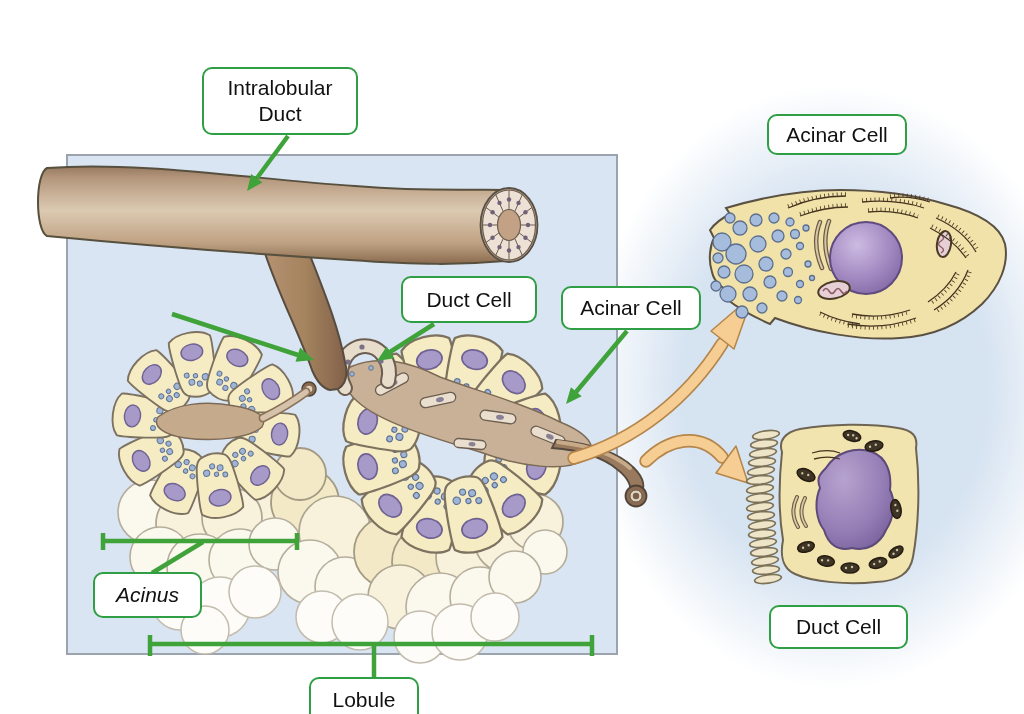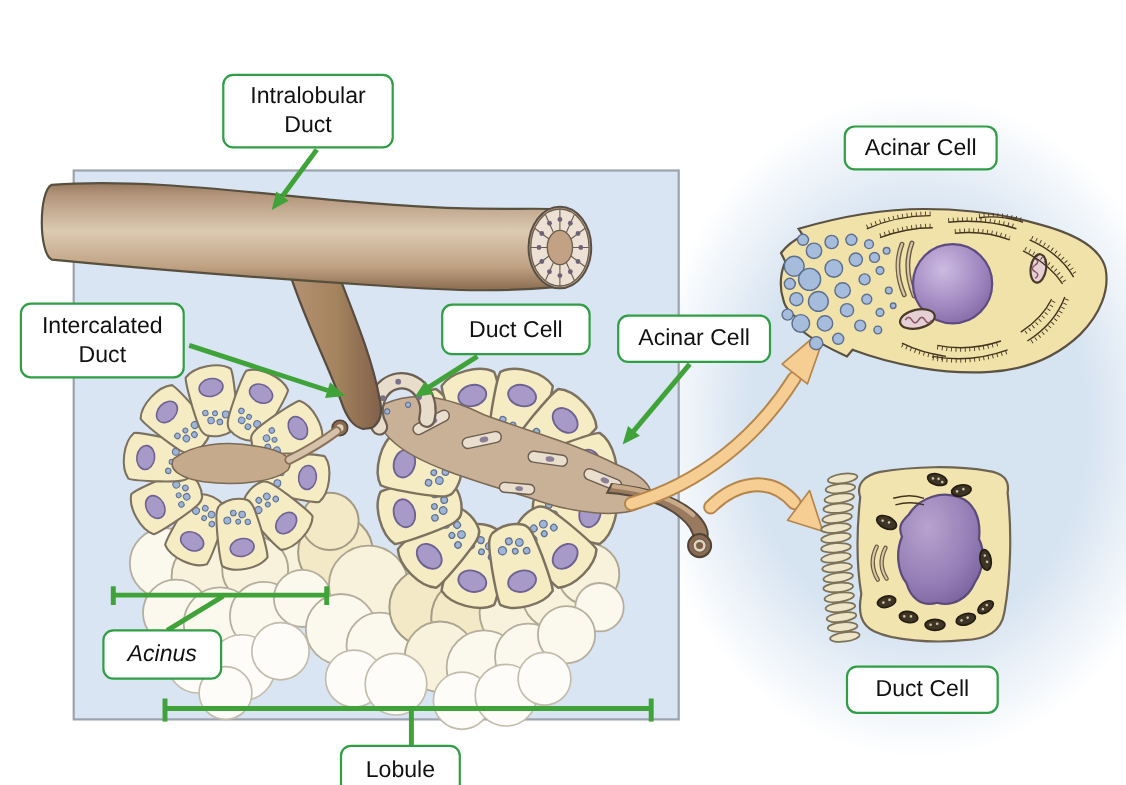--- a/index.html
+++ b/index.html
@@ -432,21 +432,20 @@
       <path d="M 797,465 c -5,10 -5,20 1,30" stroke="#6b5b43" stroke-width="4" fill="none" stroke-linecap="round"></path>
       <path d="M 797,465 c -5,10 -5,20 1,30" stroke="#d9c8a8" stroke-width="1.8" fill="none" stroke-linecap="round"></path>
       <path d="M 805,466 c -5,10 -5,19 1,28" stroke="#6b5b43" stroke-width="4" fill="none" stroke-linecap="round"></path>
       <path d="M 805,466 c -5,10 -5,19 1,28" stroke="#d9c8a8" stroke-width="1.8" fill="none" stroke-linecap="round"></path>
     </g>
   </g>
 </svg>
 
 <div class="label" style="left:202px;top:35px;width:156px;height:68px;">Intralobular Duct</div>
 
-<div class="label" style="left:18px;top:243px;width:150px;height:69px;">Intercalated Duct</div>
 
 <div class="label" style="left:401px;top:244px;width:136px;height:47px;">Duct Cell</div>
 
 <div class="label" style="left:561px;top:254px;width:140px;height:44px;">Acinar Cell</div>
 
 <div class="label" style="left:767px;top:82px;width:140px;height:41px;">Acinar Cell</div>
 
 <div class="label" style="left:769px;top:573px;width:139px;height:44px;">Duct Cell</div>
 
 <div class="label" style="left:93px;top:540px;width:109px;height:46px;font-style:italic;">Acinus</div>

